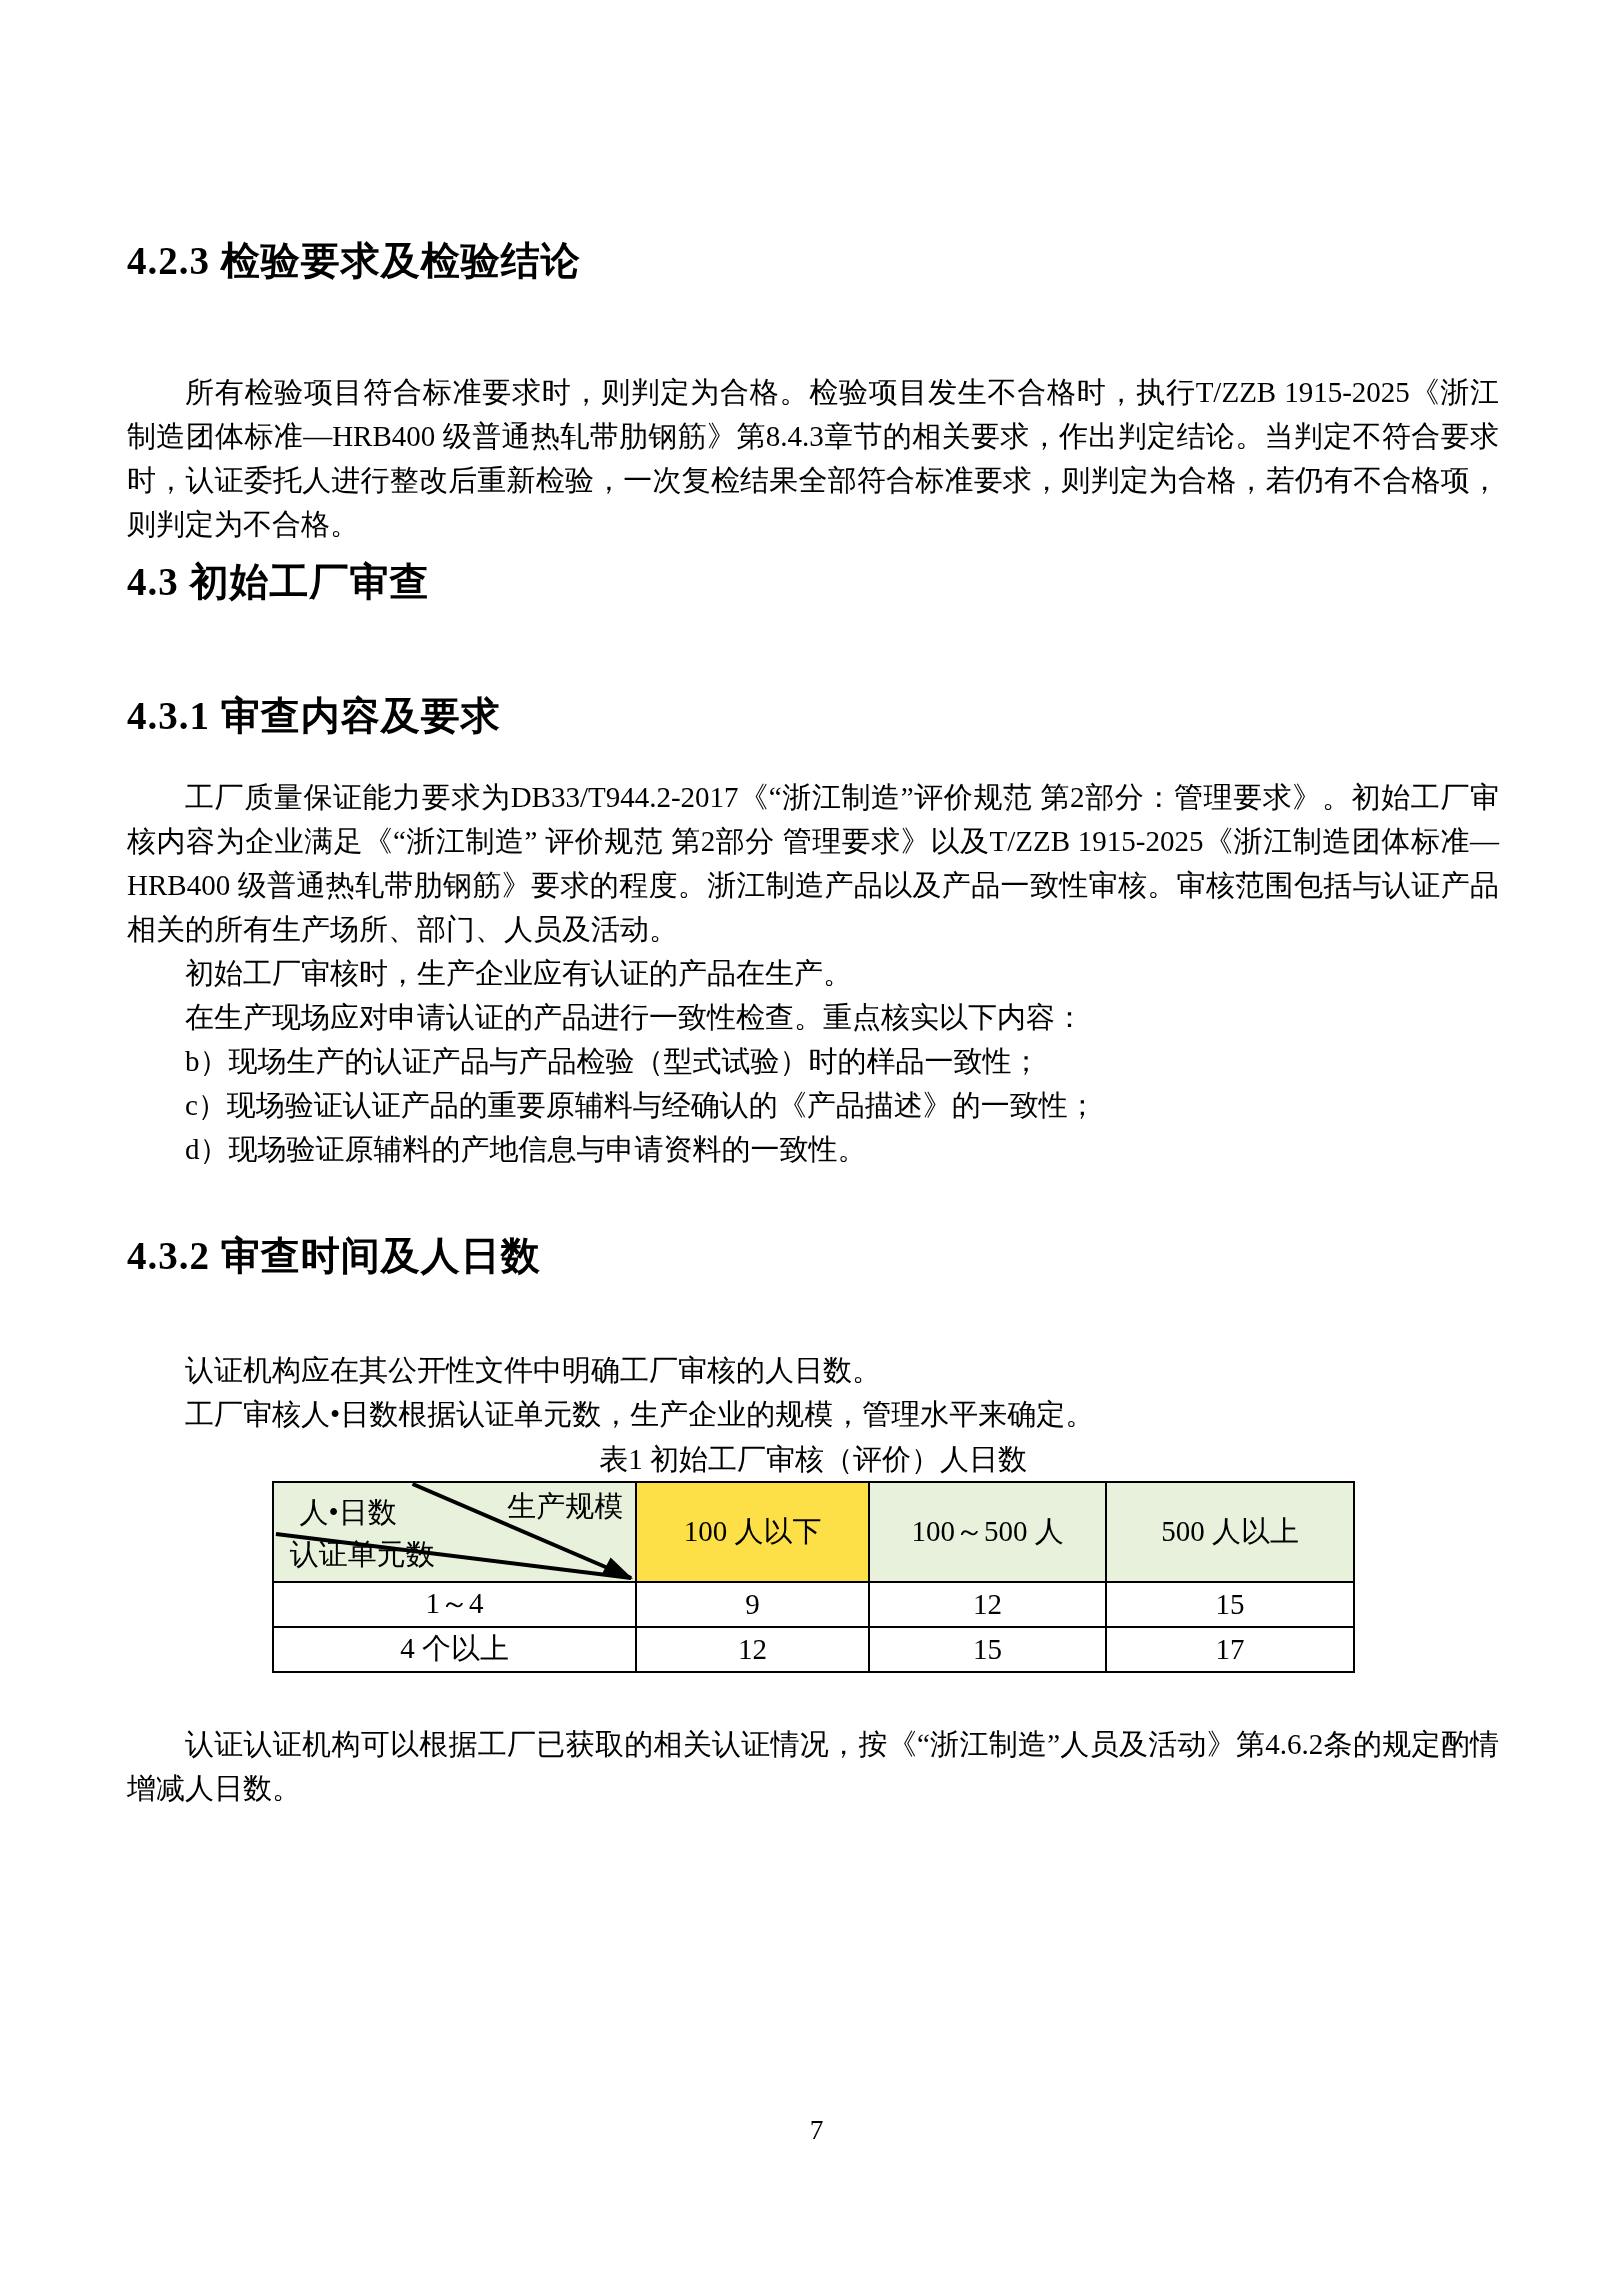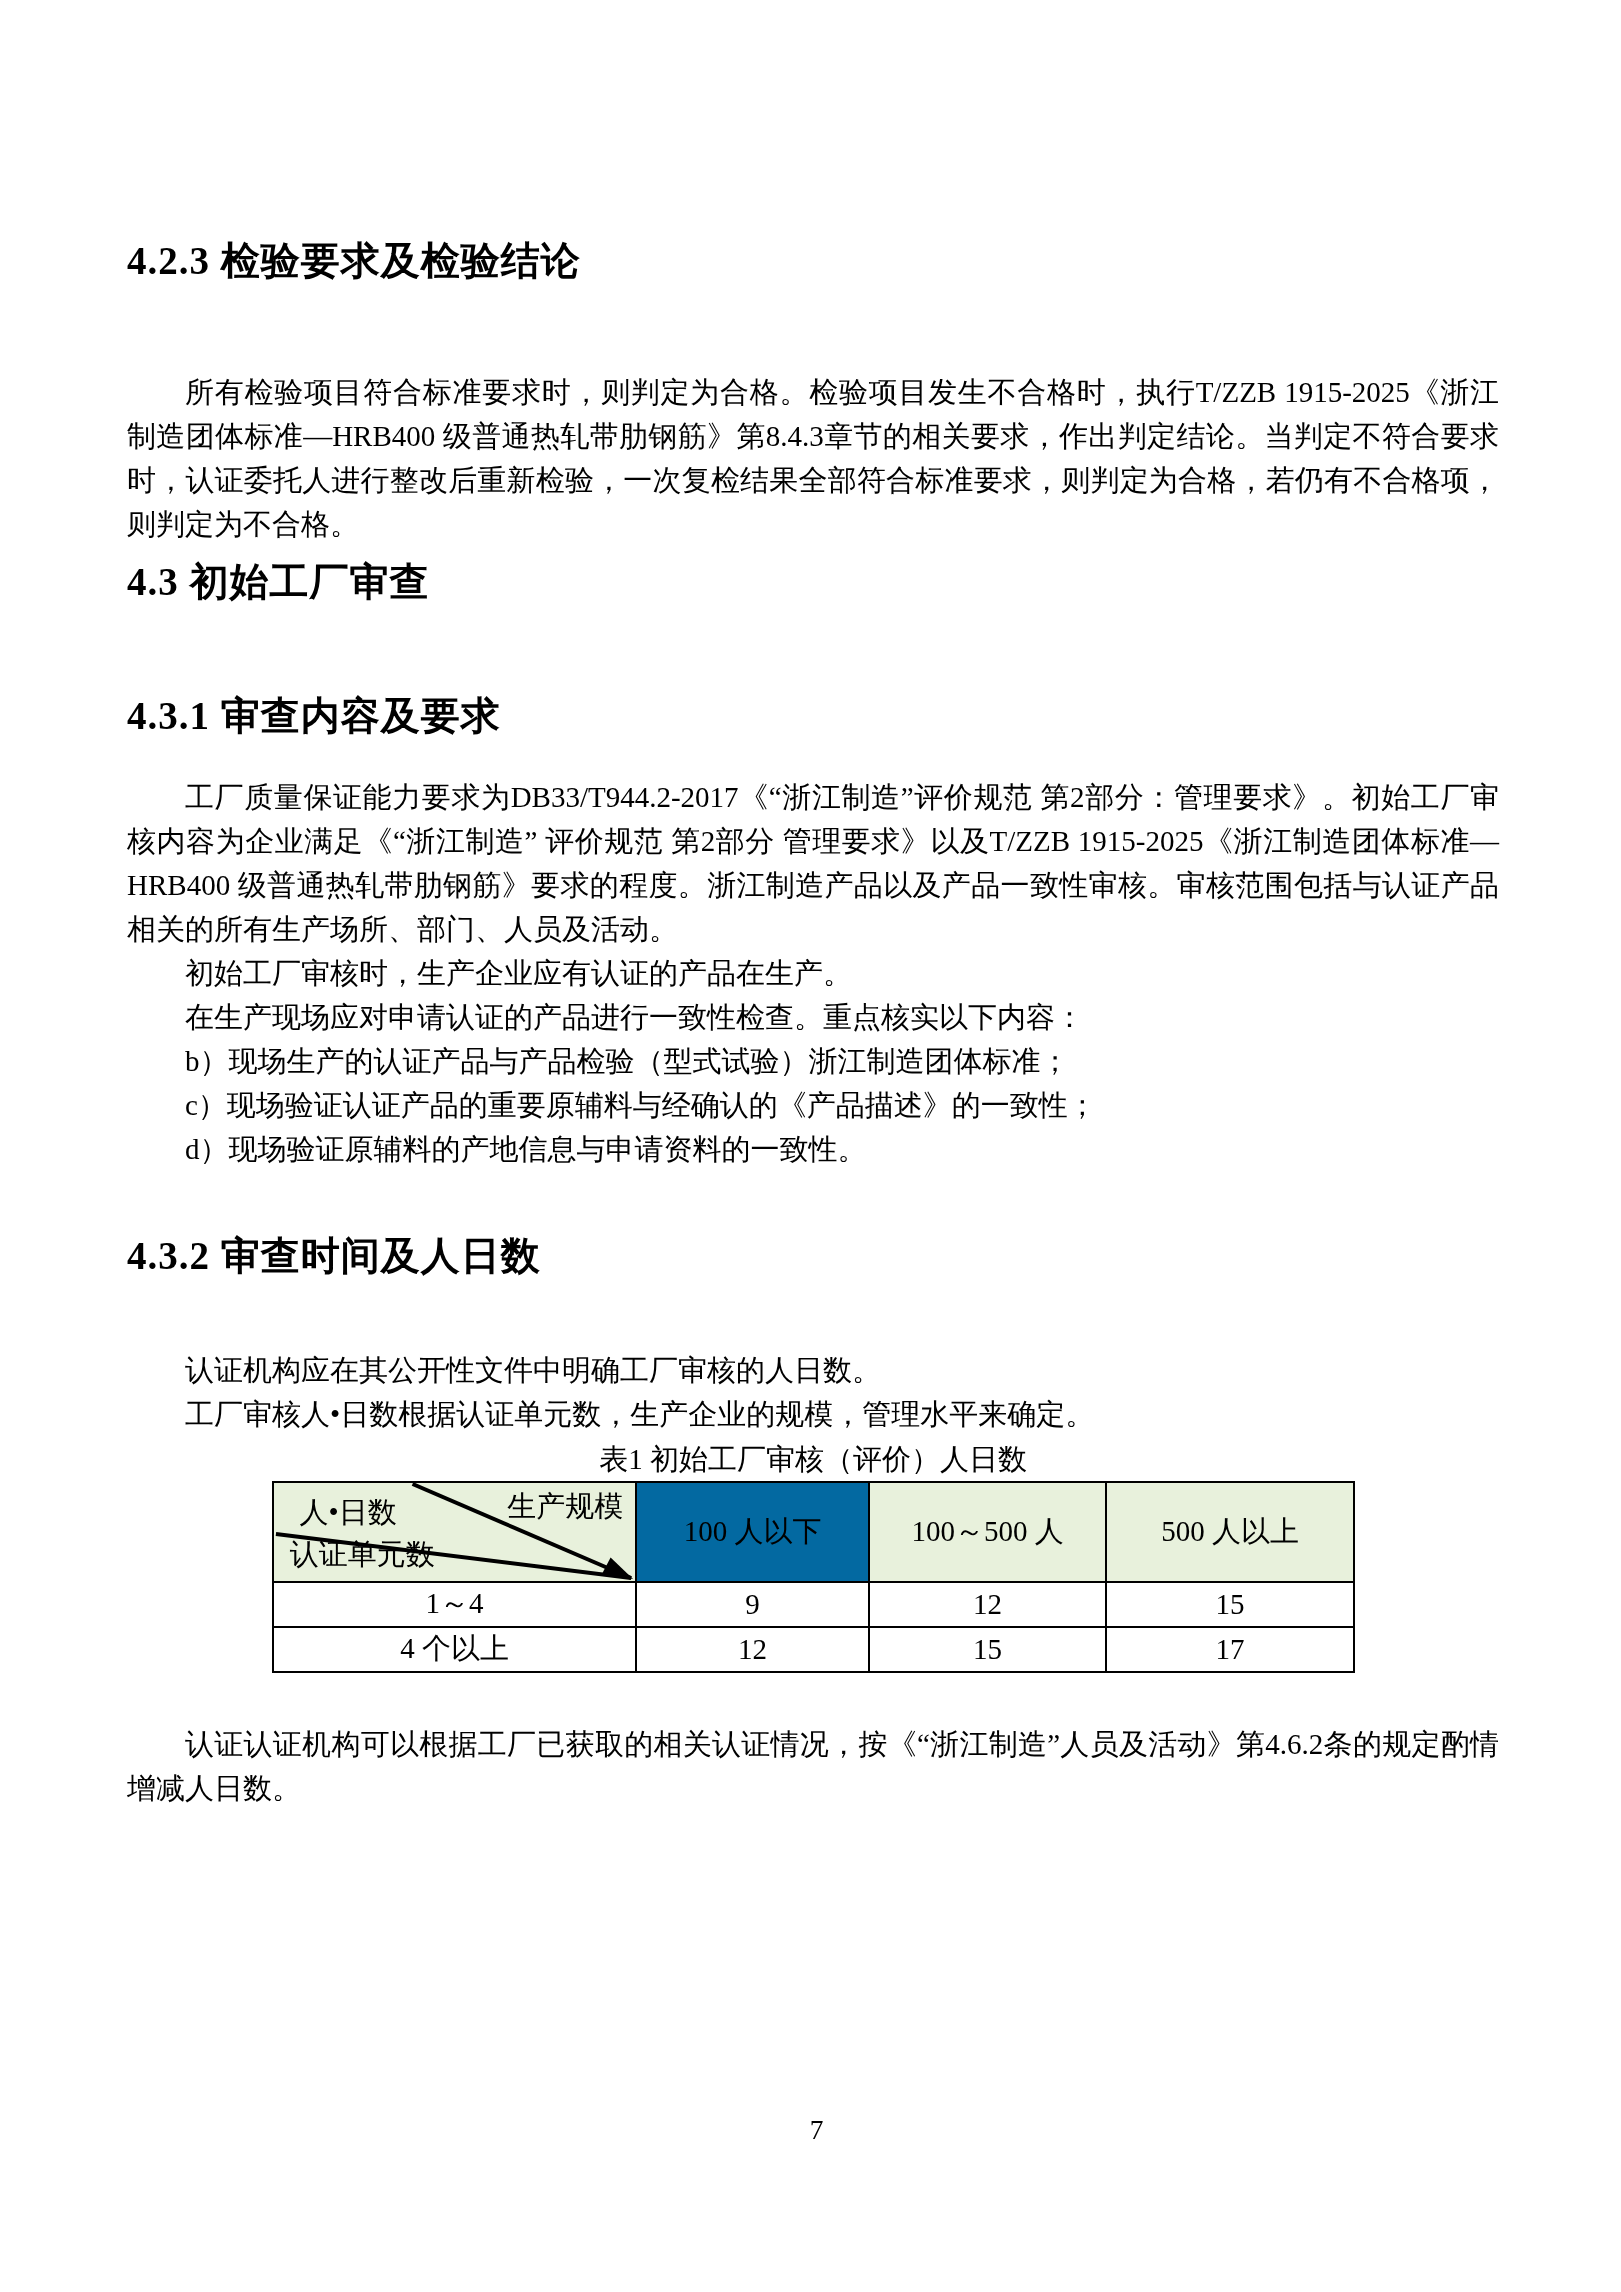--- a/index.html
+++ b/index.html
@@ -98,21 +98,21 @@
 
     <h2 class="hd hd-1">4.2.3 检验要求及检验结论</h2>
     <p class="body-p">所有检验项目符合标准要求时，则判定为合格。检验项目发生不合格时，执行T/ZZB 1915-2025《浙江制造团体标准—HRB400 级普通热轧带肋钢筋》第8.4.3章节的相关要求，作出判定结论。当判定不符合要求时，认证委托人进行整改后重新检验，一次复检结果全部符合标准要求，则判定为合格，若仍有不合格项，则判定为不合格。</p>
 
     <h2 class="hd hd-2">4.3 初始工厂审查</h2>
 
     <h2 class="hd hd-3">4.3.1 审查内容及要求</h2>
     <p class="body-p">工厂质量保证能力要求为DB33/T944.2-2017《“浙江制造”评价规范 第2部分：管理要求》。初始工厂审核内容为企业满足《“浙江制造” 评价规范 第2部分 管理要求》以及T/ZZB 1915-2025《浙江制造团体标准—HRB400 级普通热轧带肋钢筋》要求的程度。浙江制造产品以及产品一致性审核。审核范围包括与认证产品相关的所有生产场所、部门、人员及活动。</p>
     <p class="body-p">初始工厂审核时，生产企业应有认证的产品在生产。</p>
     <p class="body-p">在生产现场应对申请认证的产品进行一致性检查。重点核实以下内容：</p>
-    <p class="body-p">b）现场生产的认证产品与产品检验（型式试验）浙江制造团体标准；</p>
+    <p class="body-p">b）现场生产的认证产品与产品检验（型式试验）时的样品一致性；</p>
     <p class="body-p">c）现场验证认证产品的重要原辅料与经确认的《产品描述》的一致性；</p>
     <p class="body-p">d）现场验证原辅料的产地信息与申请资料的一致性。</p>
 
     <h2 class="hd hd-4">4.3.2 审查时间及人日数</h2>
     <p class="body-p">认证机构应在其公开性文件中明确工厂审核的人日数。</p>
     <p class="body-p">工厂审核人•日数根据认证单元数，生产企业的规模，管理水平来确定。</p>
 
     <div class="table-caption">表1 初始工厂审核（评价）人日数</div>
 
     <table class="audit-table">
@@ -127,21 +127,21 @@
           <td class="corner-cell" style="background:#e8f1dc">
             <svg class="diag" viewBox="0 0 370 100" preserveAspectRatio="none">
               <line x1="142" y1="1" x2="366" y2="97" stroke="#000" stroke-width="4"></line>
               <line x1="2" y1="52" x2="366" y2="97" stroke="#000" stroke-width="4"></line>
               <polygon points="368,98 345,76 336,93" fill="#000"></polygon>
             </svg>
             <span class="c-tl">人•日数</span>
             <span class="c-tr">生产规模</span>
             <span class="c-bl">认证单元数</span>
           </td>
-          <td style="background:#0369a1">100 人以下</td>
+          <td style="background:#fde047">100 人以下</td>
           <td style="background:#e8f1dc">100～500 人</td>
           <td style="background:#e8f1dc">500 人以上</td>
         </tr>
         <tr class="data-row">
           <td>1～4</td>
           <td>9</td>
           <td>12</td>
           <td>15</td>
         </tr>
         <tr class="data-row">

